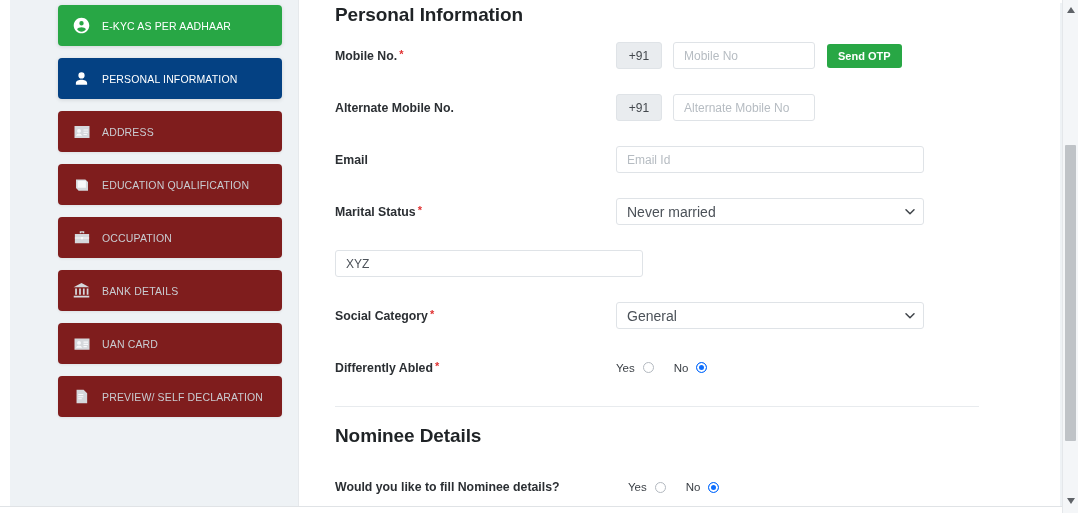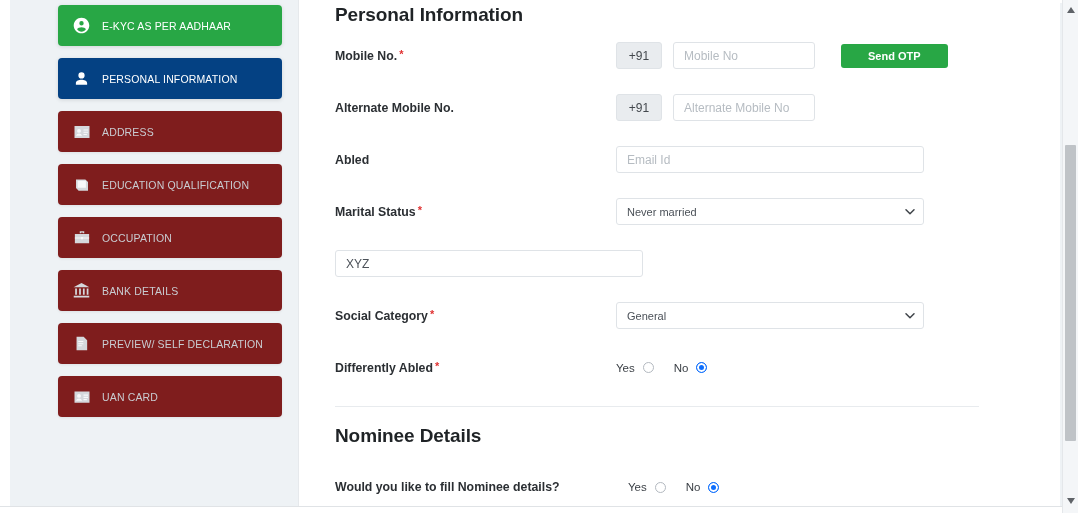--- a/index.html
+++ b/index.html
@@ -160,41 +160,41 @@
     font-size: 12px;
     color: #4b5158;
     padding: 0 10px;
     outline: none;
   }
   .txt::placeholder { color: #b6bcc2; }
   .txt.mobile { width: 142px; }
   .txt.wide { width: 308px; }
 
   .btn-otp {
-    margin-left: 26px;
+    margin-left: 12px;
     background: #28a745;
     color: #ffffff;
     border: none;
     border-radius: 3px;
     height: 24px;
-    padding: 0 27px;
+    padding: 0 11px;
     font-size: 11px;
     font-weight: 700;
     font-family: "Liberation Sans", sans-serif;
     cursor: pointer;
   }
 
   .sel-wrap { position: relative; width: 308px; height: 27px; }
   .sel {
     width: 308px; height: 27px;
     border: 1px solid #dfe3e7;
     border-radius: 3px;
     background: #ffffff;
     font-family: "Liberation Sans", sans-serif;
-    font-size: 11px;
+    font-size: 14px;
     color: #4b5158;
     padding: 0 24px 0 10px;
     -webkit-appearance: none; appearance: none;
     outline: none;
     cursor: pointer;
   }
   .caret {
     position: absolute;
     right: 9px; top: 50%;
     transform: translateY(-50%);
@@ -355,40 +355,40 @@
           <path d="M12 2.5L22 8H2z"></path>
           <path d="M4 9.5h2.2v8H4zM9 9.5h2.2v8H9zM13.8 9.5H16v8h-2.2zM18.6 9.5h2.2v8h-2.2z"></path>
           <path d="M2.2 18.6h19.6v2.2H2.2z"></path>
         </svg>
       </span>
       <span class="step-label">BANK DETAILS</span>
     </div>
 
     <div class="step">
       <span class="step-icon">
-        <svg width="17" height="17" viewBox="0 0 24 24" fill="#d5d8dc">
-          <path d="M5 2.5h10l5 5v14H5z"></path>
-          <path d="M7.4 8.6h7.2V10H7.4zM7.4 11.6h7.2V13H7.4zM7.4 14.6h5V16h-5z" fill="#f7f8fa"></path>
-        </svg>
-      </span>
-      <span class="step-label">PREVIEW/ SELF DECLARATION</span>
-    </div>
-
-    <div class="step">
-      <span class="step-icon">
         <svg width="18" height="18" viewBox="0 0 24 24" fill="#d5d8dc">
           <path d="M2 4.5h20v15H2z"></path>
           <circle cx="8" cy="10.5" r="2.6" fill="#f7f8fa"></circle>
           <path d="M4 17c.6-2 2.3-3 4-3s3.4 1 4 3H4z" fill="#f7f8fa"></path>
           <path d="M14 8.8h6v1.4h-6zM14 11.8h6v1.4h-6zM14 14.8h4.5v1.4H14z" fill="#f7f8fa"></path>
         </svg>
       </span>
       <span class="step-label">UAN CARD</span>
     </div>
 
+    <div class="step">
+      <span class="step-icon">
+        <svg width="17" height="17" viewBox="0 0 24 24" fill="#d5d8dc">
+          <path d="M5 2.5h10l5 5v14H5z"></path>
+          <path d="M7.4 8.6h7.2V10H7.4zM7.4 11.6h7.2V13H7.4zM7.4 14.6h5V16h-5z" fill="#f7f8fa"></path>
+        </svg>
+      </span>
+      <span class="step-label">PREVIEW/ SELF DECLARATION</span>
+    </div>
+
   </nav>
 
   <main class="content">
     <div class="inner">
 
       <h2 class="section-title">Personal Information</h2>
 
       <div class="form-row">
         <div class="lbl">
           <span>Mobile No.</span><span class="req">*</span>
@@ -405,21 +405,21 @@
           <span>Alternate Mobile No.</span>
         </div>
         <div class="ctrl">
           <span class="prefix">+91</span>
           <input class="txt mobile" type="text" placeholder="Alternate Mobile No" style="">
         </div>
       </div>
 
       <div class="form-row">
         <div class="lbl">
-          <span>Abled</span>
+          <span>Email</span>
         </div>
         <div class="ctrl">
           <input class="txt wide" type="text" placeholder="Email Id" style="">
         </div>
       </div>
 
       <div class="form-row">
         <div class="lbl">
           <span>Marital Status</span><span class="req">*</span>
         </div>

